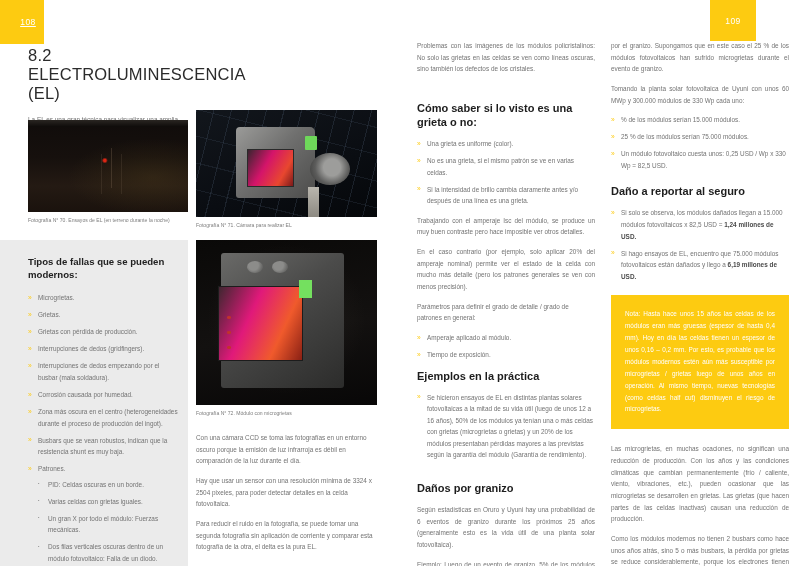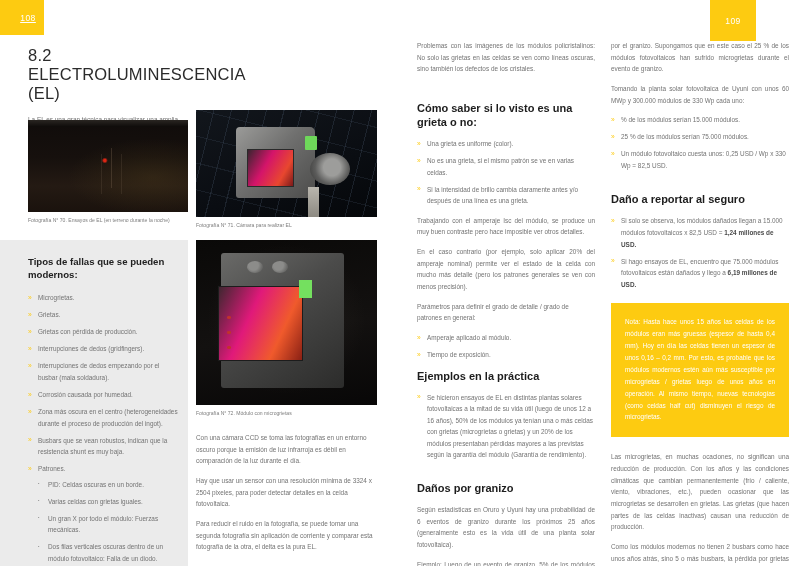--- a/index.html
+++ b/index.html
@@ -29,21 +29,21 @@
     top: 0;
     background: #fdcb11;
     color: #ffffff;
     font-size: 8.5px;
     letter-spacing: 0.5px;
     display: flex;
     align-items: center;
     justify-content: center;
     box-sizing: border-box;
   }
-  .pagetab.left  { left: 0;   width: 44px; height: 35px; padding-left: 12px; text-decoration: underline; }
+  .pagetab.left  { left: 0;   width: 44px; height: 44px; padding-left: 12px; text-decoration: underline; }
   .pagetab.right { left: 710px; width: 46px; height: 41px; }
 
   
   .grey-panel {
     position: absolute;
     left: 0;
     top: 240px;
     width: 188px;
     height: 326px;
     background: #ebebeb;
@@ -358,21 +358,21 @@
   </div>
 
   <div class="col col-right">
     <p class="body just">por el granizo. Supongamos que en este caso el 25 % de los módulos fotovoltaicos han sufrido microgrietas durante el evento de granizo.</p>
     <p class="body just">Tomando la planta solar fotovoltaica de Uyuni con unos 60 MWp y 300.000 módulos de 330 Wp cada uno:</p>
     <ul class="bl">
       <li>% de los módulos serían 15.000 módulos.</li>
       <li>25 % de los módulos serían 75.000 módulos.</li>
       <li>Un módulo fotovoltaico cuesta unos: 0,25 USD / Wp x 330 Wp = 82,5 USD.</li>
     </ul>
-    <h2 class="sub-head" style="margin-top:21px;">Daño a reportar al seguro</h2>
+    <h2 class="sub-head" style="margin-top:13px;">Daño a reportar al seguro</h2>
     <ul class="bl">
       <li>
         <span>Si solo se observa, los módulos dañados llegan a 15.000 módulos fotovoltaicos x 82,5 USD = </span><strong class="bold">1,24 millones de USD.</strong>
       </li>
       <li>
         <span>Si hago ensayos de EL, encuentro que 75.000 módulos fotovoltaicos están dañados y llego a </span><strong class="bold">6,19 millones de USD.</strong>
       </li>
     </ul>
     <div class="note-box">Nota: Hasta hace unos 15 años las celdas de los módulos eran más gruesas (espesor de hasta 0,4 mm). Hoy en día las celdas tienen un espesor de unos 0,16 – 0,2 mm. Por esto, es probable que los módulos modernos estén aún más susceptible por microgrietas / grietas luego de unos años en operación. Al mismo tiempo, nuevas tecnologías (como celdas half cut) disminuyen el riesgo de microgrietas.</div>
     <p class="body just">Las microgrietas, en muchas ocaciones, no significan una reducción de producción. Con los años y las condiciones climáticas que cambian permanentemente (frío / caliente, viento, vibraciones, etc.), pueden ocasionar que las microgrietas se desarrollen en grietas. Las grietas (que hacen partes de las celdas inactivas) causan una reducción de producción.</p>

